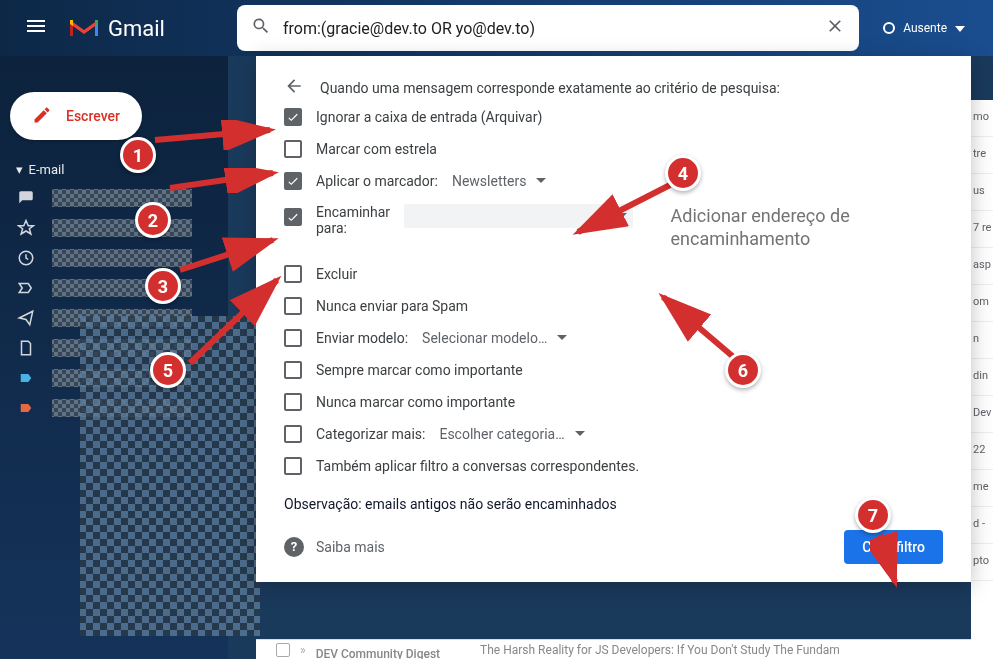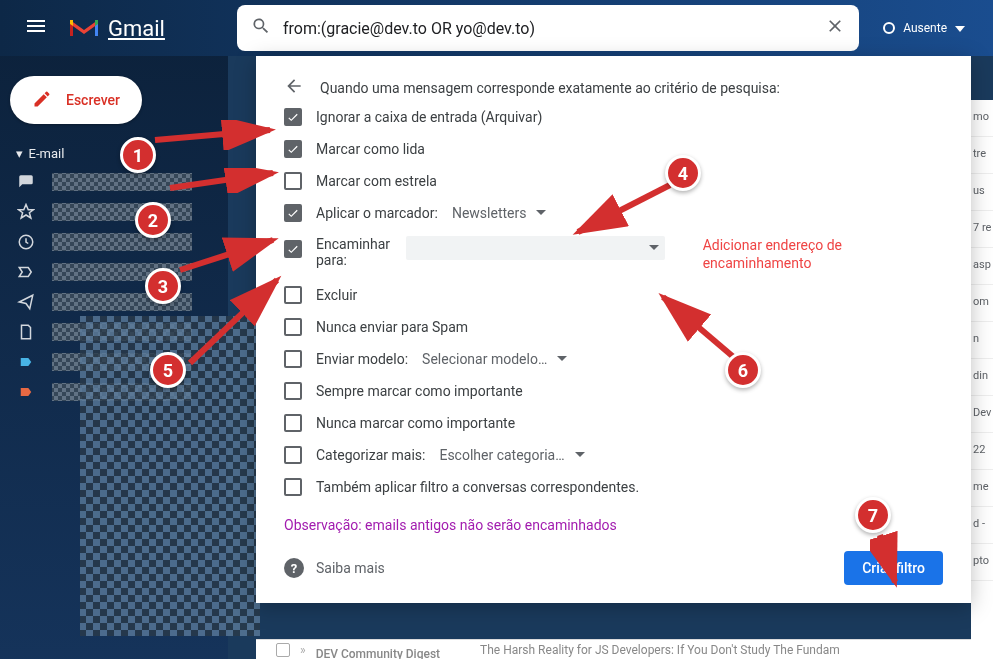--- a/index.html
+++ b/index.html
@@ -3,51 +3,51 @@
 <meta charset="utf-8">
 <style>
 * { margin: 0; padding: 0; box-sizing: border-box; font-family: 'Google Sans', Roboto, Arial, sans-serif; }
 body { width: 993px; height: 659px; overflow: hidden; background: #1a3a5c; position: relative; }
 
 
 .header { height: 56px; background: linear-gradient(90deg, #0d2847 0%, #1a4d8f 100%); display: flex; align-items: center; padding: 0 16px; gap: 12px; position: relative; z-index: 5; }
 .menu-icon { color: #fff; cursor: pointer; padding: 8px; }
 .logo-wrap { display: flex; align-items: center; gap: 8px; }
 .gmail-logo { width: 32px; height: 24px; }
-.gmail-text { color: #fff; font-size: 22px; font-weight: 400; text-decoration: underline; }
+.gmail-text { color: #fff; font-size: 22px; font-weight: 400; }
 .search-bar { flex: 1; max-width: 720px; margin-left: 60px; background: #fff; border-radius: 8px; height: 46px; display: flex; align-items: center; padding: 0 14px; gap: 12px; }
 .search-input { flex: 1; border: none; outline: none; font-size: 16px; color: #202124; }
 .search-clear { color: #5f6368; cursor: pointer; }
 .status-chip { margin-left: auto; display: flex; align-items: center; gap: 8px; color: #fff; font-size: 12px; padding: 0 12px; }
 .status-dot { width: 12px; height: 12px; border: 2px solid #fff; border-radius: 50%; }
 
 
-.sidebar { position: absolute; left: 0; top: 56px; bottom: 0; width: 228px; background: linear-gradient(180deg, rgba(10,30,55,0.85), rgba(20,50,90,0.85)); padding-top: 12px; z-index: 1; }
+.sidebar { position: absolute; left: 0; top: 56px; bottom: 0; width: 228px; background: linear-gradient(180deg, rgba(10,30,55,0.85), rgba(20,50,90,0.85)); padding-top: 28px; z-index: 1; }
 .compose-btn { margin: 8px 0 16px 10px; background: #fff; border: none; border-radius: 24px; height: 48px; padding: 0 22px; display: flex; align-items: center; gap: 14px; font-size: 14px; color: #d93025; font-weight: 500; box-shadow: 0 1px 3px rgba(0,0,0,0.3); cursor: pointer; }
 .pen-icon { color: #d93025; }
 .section-label { color: #e8eaed; font-size: 13px; padding: 6px 16px; display: flex; align-items: center; gap: 6px; }
 .sidebar-item { display: flex; align-items: center; gap: 16px; padding: 5px 16px; color: #e8eaed; font-size: 14px; cursor: pointer; }
 .sidebar-item .sicon { width: 20px; height: 20px; display: flex; align-items: center; justify-content: center; opacity: 0.9; }
 .pixelated { display: inline-block; width: 140px; height: 18px; background: repeating-conic-gradient(#3a4a5a 0% 25%, #6a7a8a 0% 50%) 50% / 8px 8px; filter: blur(0.3px); opacity: 0.9; }
 .bg-image { position: absolute; left: 80px; top: 260px; width: 180px; height: 320px; background: repeating-conic-gradient(#2a3a4a 0% 25%, #5a7a9a 0% 50%) 50% / 14px 14px; filter: blur(0.6px); opacity: 0.8; z-index: 0; }
 
 
 .filter-panel { position: absolute; left: 256px; top: 56px; right: 22px; background: #fff; box-shadow: 0 4px 20px rgba(0,0,0,0.25); padding: 20px 28px 18px 28px; z-index: 10; }
 .panel-header { display: flex; align-items: center; gap: 16px; font-size: 14px; color: #3c4043; margin-bottom: 2px; }
 .back-arrow { color: #5f6368; cursor: pointer; }
 .filter-row { display: flex; align-items: center; gap: 14px; padding: 7px 0; font-size: 14px; color: #3c4043; }
 .checkbox { width: 18px; height: 18px; border: 2px solid #5f6368; border-radius: 2px; display: flex; align-items: center; justify-content: center; cursor: pointer; flex-shrink: 0; }
 .checkbox.checked { background: #5f6368; }
 .checkbox.checked svg { display: block; }
 .checkbox svg { display: none; }
 .dropdown-val { color: #5f6368; display: flex; align-items: center; gap: 10px; cursor: pointer; }
 .dropdown-caret { border: 5px solid transparent; border-top-color: #5f6368; margin-top: 4px; }
 .forward-select { width: 270px; height: 24px; background: #f1f3f4; border-radius: 2px; display: flex; align-items: center; justify-content: flex-end; padding-right: 6px; }
-.link-blue { color: #ef4444; font-size: 14px; margin-left: 24px; line-height: 1.3; }
-.note { font-size: 14px; color: #a21caf; margin-top: 14px; }
+.link-blue { color: #737373; font-size: 18px; margin-left: 24px; line-height: 1.3; }
+.note { font-size: 14px; color: #0f172a; margin-top: 14px; }
 .panel-footer { display: flex; align-items: center; justify-content: space-between; margin-top: 18px; }
 .learn-more { display: flex; align-items: center; gap: 12px; color: #5f6368; font-size: 14px; }
 .help-icon { width: 20px; height: 20px; border-radius: 50%; background: #5f6368; color: #fff; display: flex; align-items: center; justify-content: center; font-size: 13px; font-weight: bold; }
 .create-btn { background: #1a73e8; color: #fff; border: none; border-radius: 4px; padding: 9px 18px; font-size: 14px; font-weight: 500; cursor: pointer; }
 
 
 .right-edge { position: absolute; right: 0; top: 100px; width: 22px; bottom: 0; background: #fff; font-size: 11px; color: #5f6368; overflow: hidden; z-index: 2; }
 .right-edge div { height: 37px; padding: 10px 2px; border-bottom: 1px solid #eee; white-space: nowrap; }
 
 
@@ -192,28 +192,20 @@
 
   <div class="filter-row">
     <span class="checkbox checked">
         <svg width="14" height="14" viewBox="0 0 24 24" fill="#fff">
           <path d="M9 16.2l-3.5-3.5L4 14.2 9 19 20 8l-1.5-1.5z"></path>
         </svg>
       </span>
     <span>Ignorar a caixa de entrada (Arquivar)</span>
   </div>
 
-  <div class="filter-row">
-    <span class="checkbox checked">
-        <svg width="14" height="14" viewBox="0 0 24 24" fill="#fff">
-          <path d="M9 16.2l-3.5-3.5L4 14.2 9 19 20 8l-1.5-1.5z"></path>
-        </svg>
-      </span>
-    <span>Marcar como lida</span>
-  </div>
 
   <div class="filter-row">
     <span class="checkbox"></span>
     <span>Marcar com estrela</span>
   </div>
 
   <div class="filter-row">
     <span class="checkbox checked">
         <svg width="14" height="14" viewBox="0 0 24 24" fill="#fff">
           <path d="M9 16.2l-3.5-3.5L4 14.2 9 19 20 8l-1.5-1.5z"></path>

